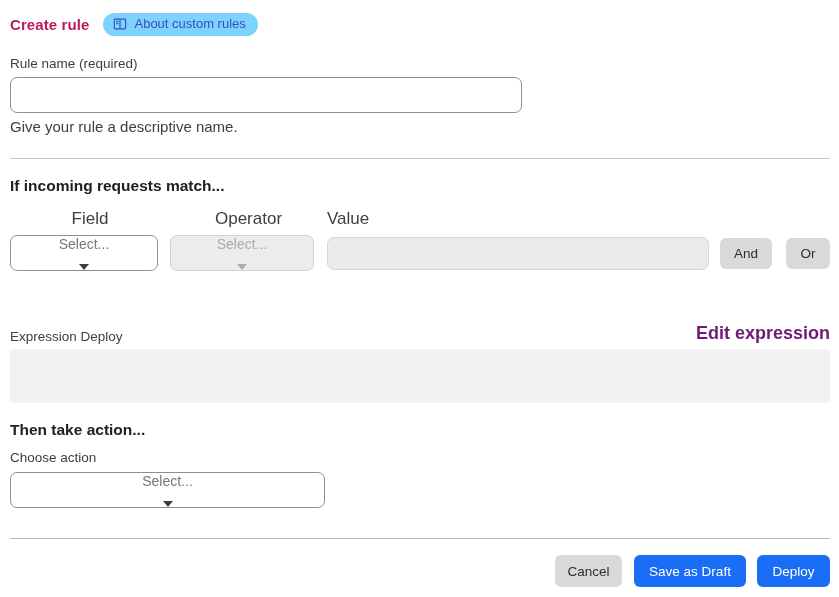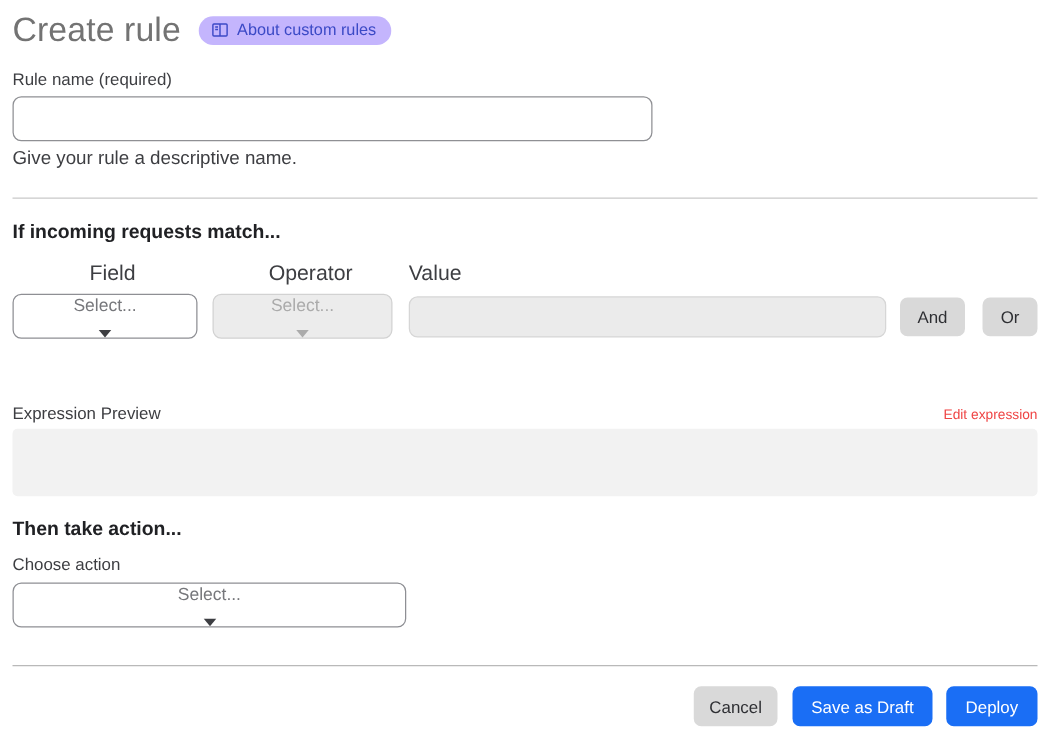--- a/index.html
+++ b/index.html
@@ -2,22 +2,22 @@
 <html><head>
 <meta charset="utf-8">
 <style>
   * { margin:0; padding:0; box-sizing:border-box; }
   html,body { width:839px; height:597px; background:#ffffff;
     font-family:"Liberation Sans","DejaVu Sans",sans-serif; color:#3d3e42; overflow:hidden; }
   .container { width:839px; height:597px; padding:9px 9px 0 10px; }
   .content { width:820px; }
 
   .header { display:flex; align-items:center; gap:14px; height:30px; }
-  .page-title { font-size:27px; font-weight:normal; color:#737373; letter-spacing:0.1px; }
-  .badge { display:inline-flex; align-items:center; gap:7px; background:#c4b5fd; color:#3b49c6;
+  .page-title { font-size:15px; font-weight:bold; color:#be185d; letter-spacing:0.1px; }
+  .badge { display:inline-flex; align-items:center; gap:7px; background:#7dd3fc; color:#3b49c6;
     font-size:13px; padding:4px 12px 5px 10px; border-radius:13px; line-height:1; cursor:pointer; }
   .badge svg { display:block; }
 
   .field-label { font-size:13.5px; color:#3d3e42; margin-top:17px; }
   .text-input { margin-top:6px; width:512px; height:36px; border:1px solid #8f9094;
     border-radius:7px; font-size:14px; padding:0 10px; color:#1c1d1f; outline:none; background:#fff; }
   .helper { font-size:15px; color:#3d3e42; margin-top:5px; }
 
   .divider { border:none; border-top:1px solid #c9c9c9; margin-top:23px; width:820px; }
 
@@ -40,21 +40,21 @@
   .value-input { width:382px; height:33px; background:#ebebeb; border:1px solid #d6d6d6;
     border-radius:7px; margin-right:11px; padding:0 10px; font-size:14px; color:#3d3e42; }
   .btn { border:none; border-radius:6px; font-size:13.5px; cursor:pointer;
     font-family:"Liberation Sans","DejaVu Sans",sans-serif; }
   .btn-gray { background:#d9d9d9; color:#2e2f33; }
   .btn-and { width:52px; height:31px; margin-right:14px; }
   .btn-or { width:44px; height:31px; }
 
   .preview-header { display:flex; justify-content:space-between; align-items:flex-end; margin-top:52px; }
   .preview-label { font-size:13.5px; color:#3d3e42; }
-  .edit-link { font-size:11px; color:#ef4444; text-decoration:none; cursor:pointer; }
+  .edit-link { font-size:18px; color:#701a75; text-decoration:none; cursor:pointer;font-weight:bold; }
   .preview-box { margin-top:5px; width:820px; height:54px; background:#f2f2f2; border-radius:4px;
     font-size:13px; color:#3d3e42; padding:8px 10px; }
 
   .choose-label { font-size:13.5px; color:#3d3e42; margin-top:11px; }
   .sel-action { width:315px; margin-top:7px; }
 
   .divider-bottom { border:none; border-top:1px solid #b9b9b9; margin-top:30px; width:820px; }
 
   .footer { display:flex; justify-content:flex-end; align-items:center; margin-top:16px; }
   .btn-cancel { width:67px; height:32px; margin-right:12px; }
@@ -105,21 +105,21 @@
       <div class="select sel-operator disabled" aria-disabled="true">
         <span>Select...</span>
         <span class="caret"></span>
       </div>
       <input class="value-input" type="text" disabled="" value="" style="">
       <button class="btn btn-gray btn-and">And</button>
       <button class="btn btn-gray btn-or">Or</button>
     </div>
 
     <div class="preview-header">
-      <span class="preview-label">Expression Preview</span>
+      <span class="preview-label">Expression Deploy</span>
       <a class="edit-link">Edit expression</a>
     </div>
     <div class="preview-box"></div>
 
     <div class="section-heading">Then take action...</div>
 
     <div class="choose-label">Choose action</div>
     <div class="select sel-action">
       <span>Select...</span>
       <span class="caret"></span>

